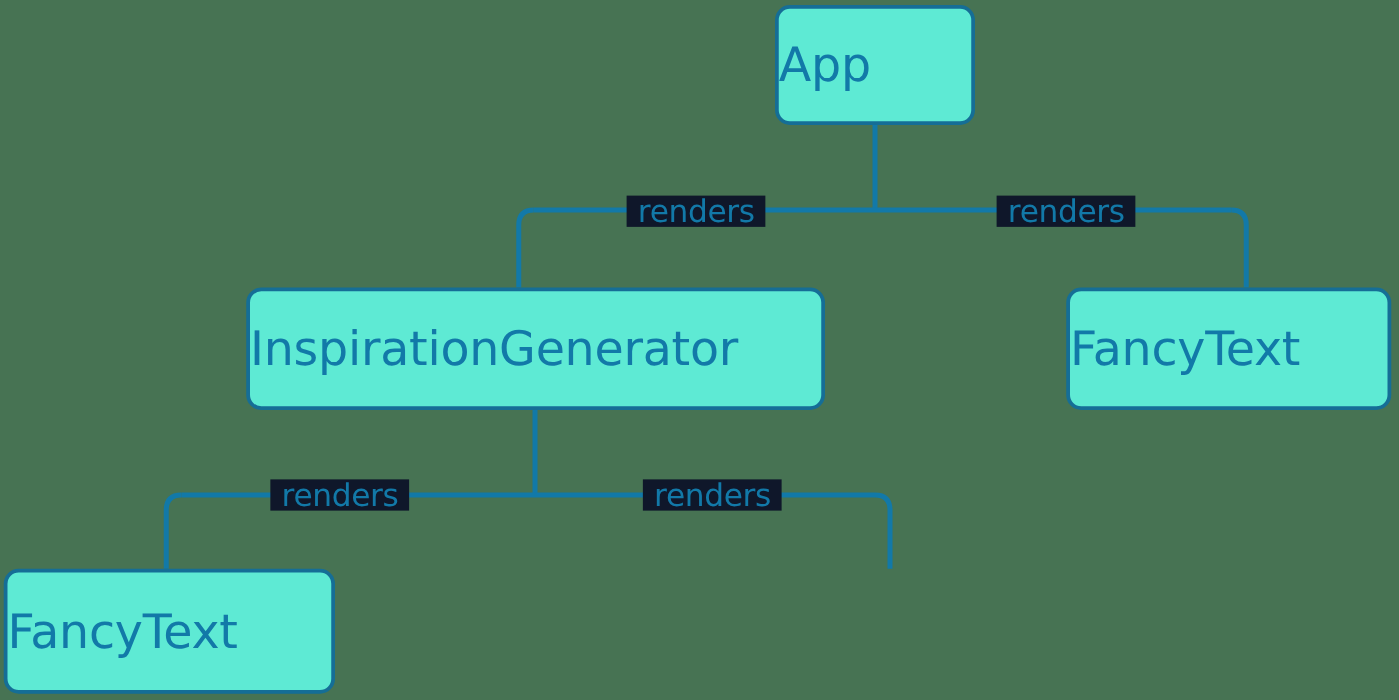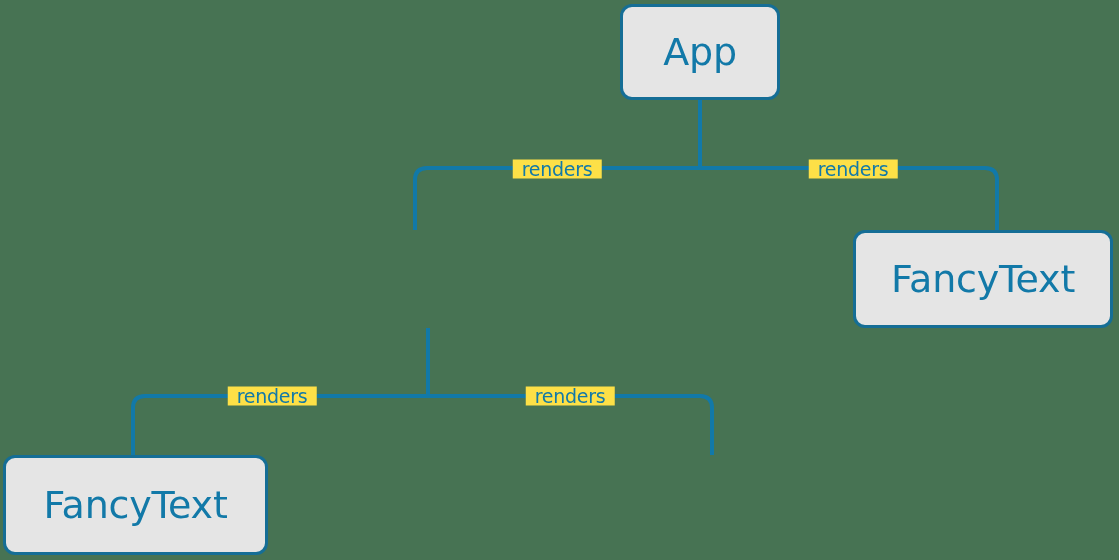--- a/index.html
+++ b/index.html
@@ -20,42 +20,42 @@
   }
   #wires {
     position: absolute;
     left: 0;
     top: 0;
     width: 1119px;
     height: 560px;
   }
   .node {
     position: absolute;
-    background: #e5e5e5;
+    background: #5eead4;
     border: 3px solid #156E96;
     border-radius: 12px;
     box-sizing: border-box;
     display: flex;
     align-items: center;
-    justify-content: center;
+    justify-content: flex-start;
     color: #1279A8;
     font-size: 38px;
     font-weight: 400;
     letter-spacing: -0.2px;
     white-space: nowrap;
   }
   .edge-label {
     position: absolute;
     color: #1279A8;
-    font-size: 19px;
+    font-size: 25px;
     font-weight: 500;
     letter-spacing: -0.3px;
     white-space: nowrap;
     transform: translate(-50%, -50%);
-    background: #fde047;
+    background: #0f172a;
     padding: 0 9px;
     line-height: 1;
   }
 </style>
 </head>
 <body>
 
 <div id="diagram">
 
   <svg id="wires" viewBox="0 0 1119 560" xmlns="http://www.w3.org/2000/svg">
@@ -76,20 +76,23 @@
       <path d="M 145,396 Q 133,396 133,408 L 133,455"></path>
 
       <path d="M 700,396 Q 712,396 712,408 L 712,455"></path>
     </g>
   </svg>
 
   <div class="node" style="left:620px; top:4px; width:160px; height:96px;">
     <span>App</span>
   </div>
 
+  <div class="node" style="left:197px; top:230px; width:463px; height:98px;">
+    <span>InspirationGenerator</span>
+  </div>
 
   <div class="node" style="left:853px; top:230px; width:260px; height:98px;">
     <span>FancyText</span>
   </div>
 
   <div class="node" style="left:3px; top:455px; width:265px; height:100px;">
     <span>FancyText</span>
   </div>
 
 

